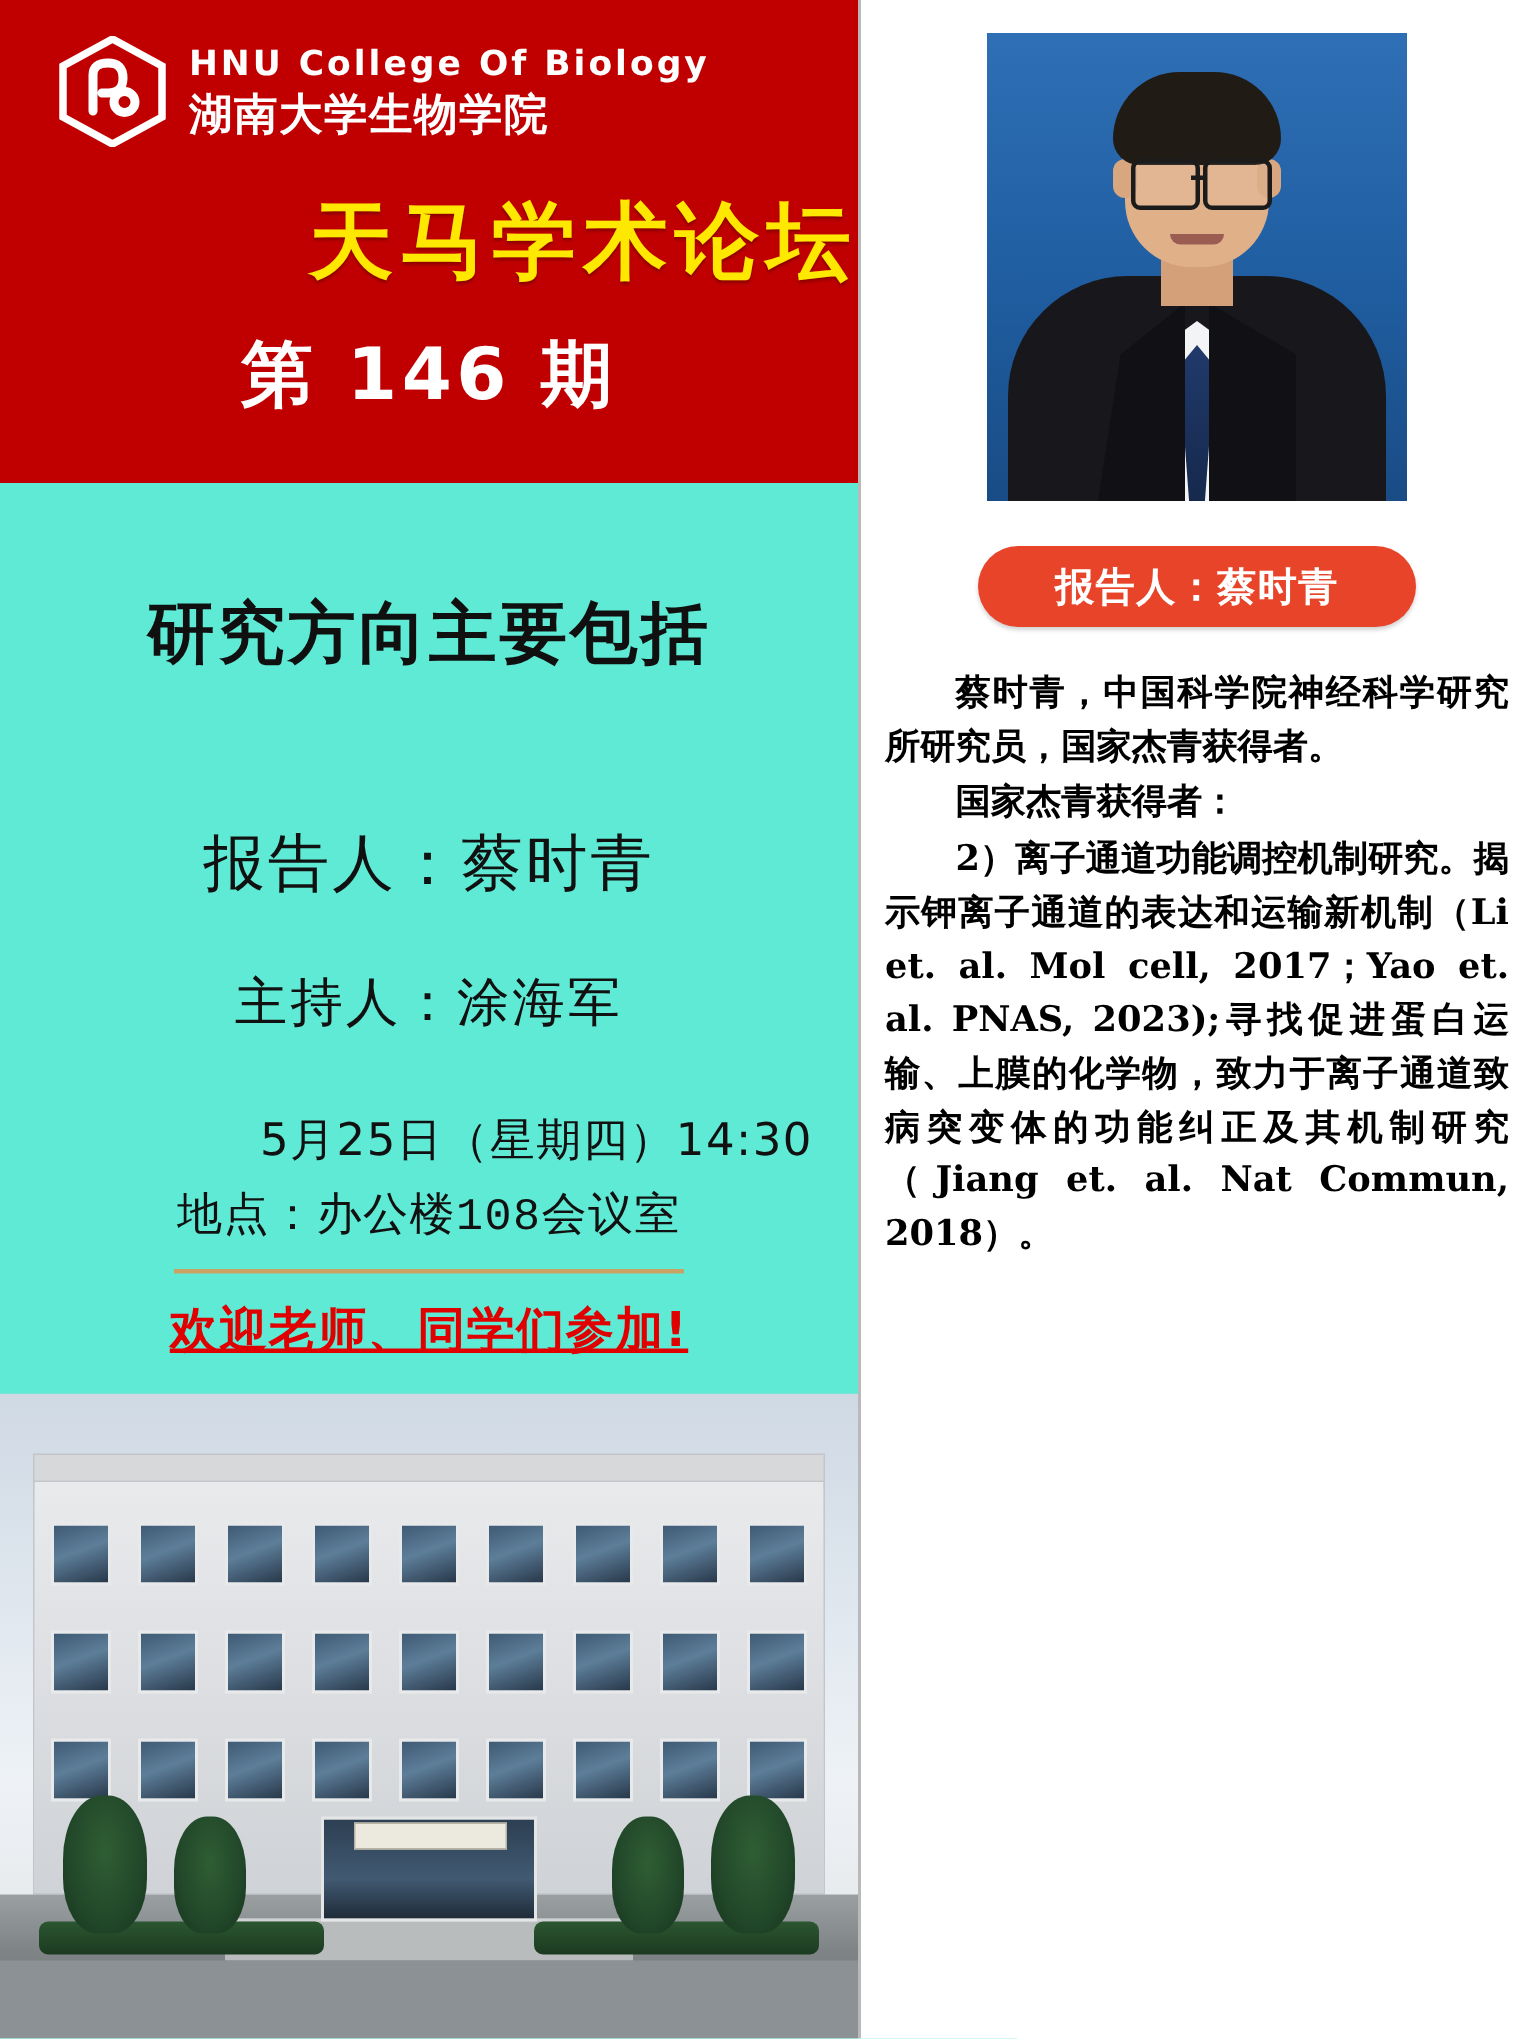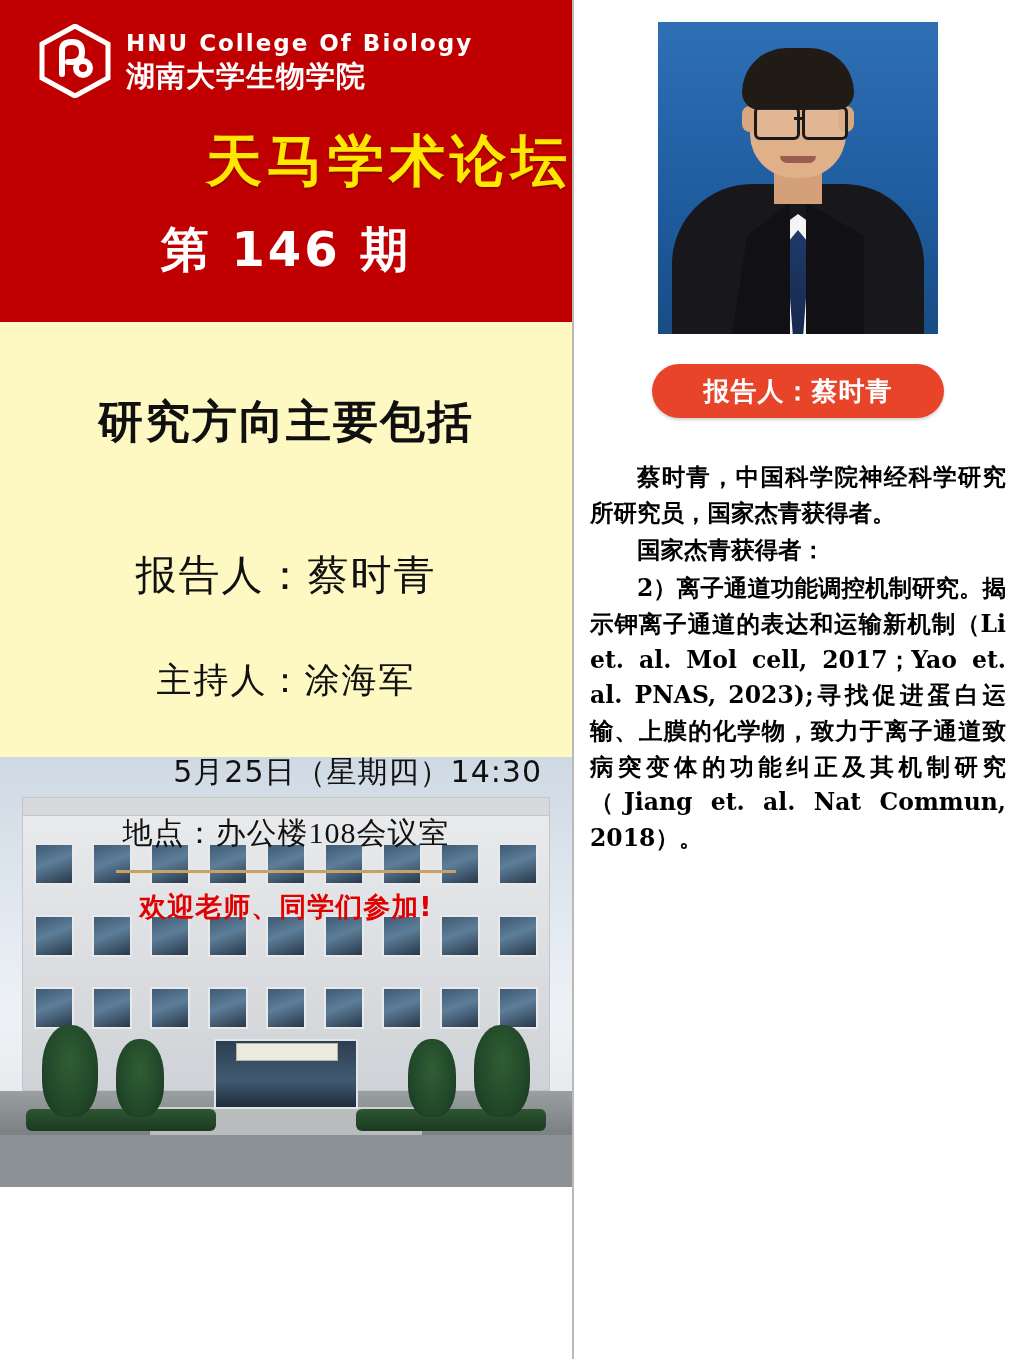--- a/index.html
+++ b/index.html
@@ -12,22 +12,22 @@
   .poster{
     position:relative;
     width:1024px;height:1359px;
     display:flex;
     background:#fff;
   }
 
   
   .left{
     position:relative;
-    width:572px;height:1187px;
-    background:#fef9c3;
+    width:572px;height:1359px;
+    background:#5eead4;
     overflow:hidden;
   }
   .red-band{
     position:relative;
     height:322px;
     background:#c00000;
     color:#fff;
     overflow:hidden;
   }
   .logo-row{
@@ -96,53 +96,54 @@
     font-family:"DejaVu Sans","Liberation Sans",sans-serif;
   }
   .speaker{
     margin-top:96px;
     font-size:41px;
     color:#111;
     letter-spacing:2px;
     font-family:"DejaVu Serif","Liberation Serif",serif;
   }
   .host{
-    margin-top:54px;
+    margin-top:42px;
     font-size:35px;
     color:#111;
     letter-spacing:2px;
     font-family:"DejaVu Serif","Liberation Serif",serif;
   }
   .datetime{
     margin-top:48px;
     font-size:30px;
     color:#111;
     letter-spacing:1px;
     font-family:"DejaVu Sans","Liberation Sans",sans-serif;
     text-align:right;
   }
   .venue{
-    margin-top:20px;
+    margin-top:8px;
     font-size:30px;
     color:#111;
     letter-spacing:1px;
-    font-family:Liberation Serif, serif;
+    font-family:Liberation Mono, monospace;
   }
   .rule{
     width:340px;height:3px;
     background:#c8a165;
     margin:16px auto 0 auto;
   }
   .welcome{
     margin-top:16px;
-    font-size:27px;
+    font-size:32px;
     font-weight:700;
     color:#e00000;
     letter-spacing:1px;
     font-family:"DejaVu Sans","Liberation Sans",sans-serif;
+    text-decoration:underline;
   }
 
   
   .building{
     position:absolute;
     left:0;bottom:0;
     width:572px;height:430px;
     z-index:1;
     overflow:hidden;
   }
@@ -286,21 +287,21 @@
     color:#fff;
     font-size:26px;
     font-weight:700;
     letter-spacing:1px;
     display:flex;align-items:center;justify-content:center;
     font-family:"DejaVu Sans","Liberation Sans",sans-serif;
     box-shadow:0 2px 3px rgba(0,0,0,.18);
   }
 
   .bio{
-    margin-top:42px;
+    margin-top:26px;
     font-family:"DejaVu Serif","Liberation Serif",serif;
     font-size:23.5px;
     line-height:1.52;
     color:#000;
     text-align:justify;
     font-weight:700;
     letter-spacing:0px;
     padding:0 4px;
   }
   .bio p{margin:0 0 2px 0;text-indent:2em;}

